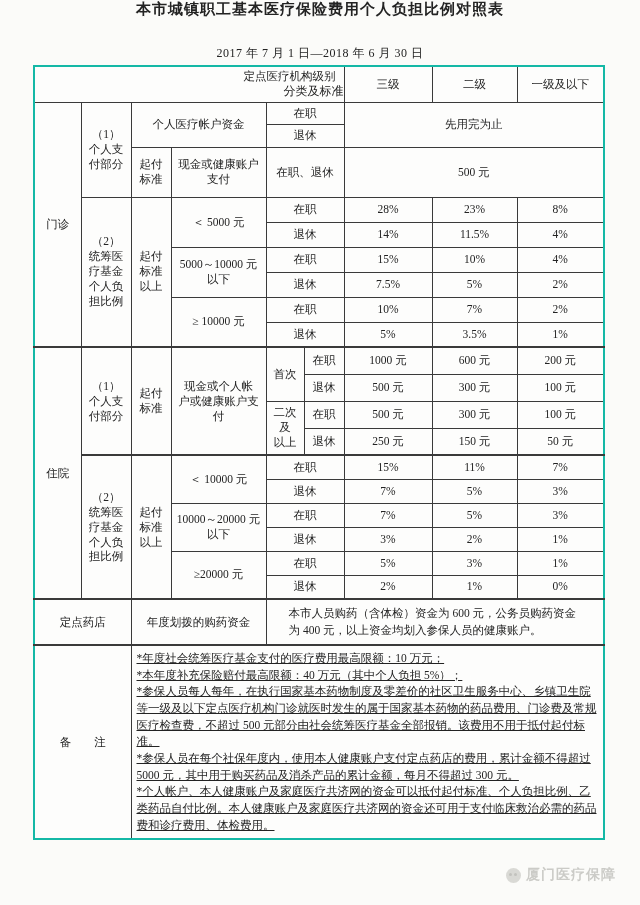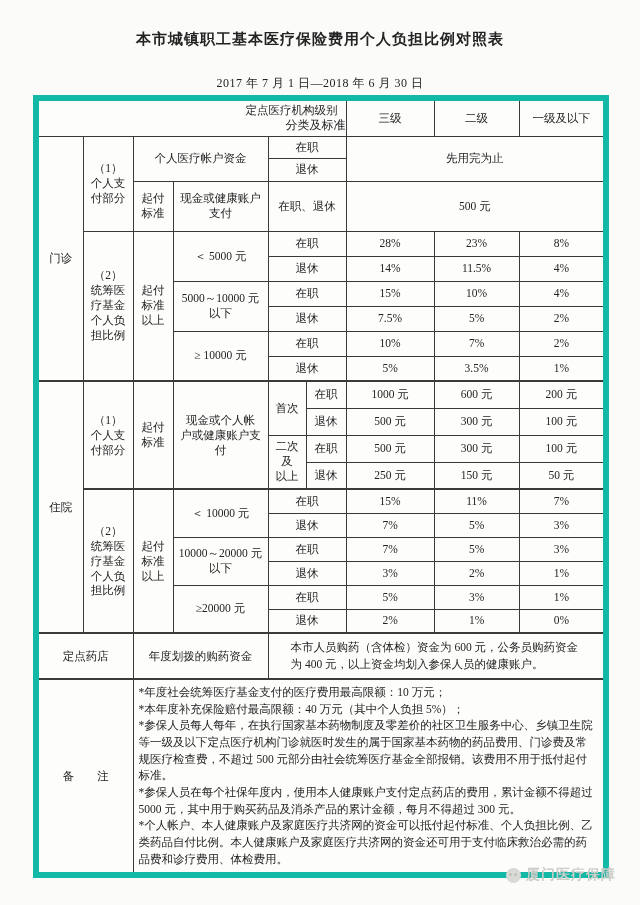--- a/index.html
+++ b/index.html
@@ -8,35 +8,34 @@
     background:#fbfbf9;
     font-family:"Liberation Serif","DejaVu Serif",serif;
     color:#232323;
     position:relative;
   }
   .doc-title{
     text-align:center;
     font-size:15px;
     font-weight:600;
     letter-spacing:1px;
-    padding-top:30px;
   }
   .doc-date{
     text-align:center;
     font-size:12px;
     margin-top:26px;
     margin-bottom:3px;
     letter-spacing:.5px;
   }
   table.main{
     border-collapse:collapse;
     table-layout:fixed;
     width:572px;
     margin-left:33px;
-    border:6px solid #14b8a6;
+    border:2px solid #14b8a6;
     background:#fdfdfc;
   }
   td{
     border:1px solid #3a3a3a;
     text-align:center;
     vertical-align:middle;
     font-size:11.5px;
     line-height:1.3;
     padding:1px 2px;
     overflow:hidden;
@@ -50,21 +49,21 @@
   
   tr.h-hdr{height:33px;}
   tr.h22{height:22px;}
   tr.h23{height:23px;}
   tr.h50{height:50px;}
   tr.h25{height:25px;}
   tr.h27{height:27px;}
   tr.h24{height:24px;}
   tr.h46{height:46px;margin-top:7px;}
   td.remarks-cell{padding:4px 6px 5px 5px;}
-  td.remarks-cell p{margin:0;font-size:11.5px;line-height:1.45;text-align:left;}
+  td.remarks-cell p{margin:0;font-size:11.5px;line-height:1.45;text-align:left;text-decoration:underline;}
   td.pharmacy-text{text-align:left;padding:3px 22px;font-size:11.5px;line-height:1.5;}
   
   .watermark{
     position:absolute;
     right:24px;
     top:866px;
     display:flex;
     align-items:center;
     gap:5px;
     color:#cbcbc7;

